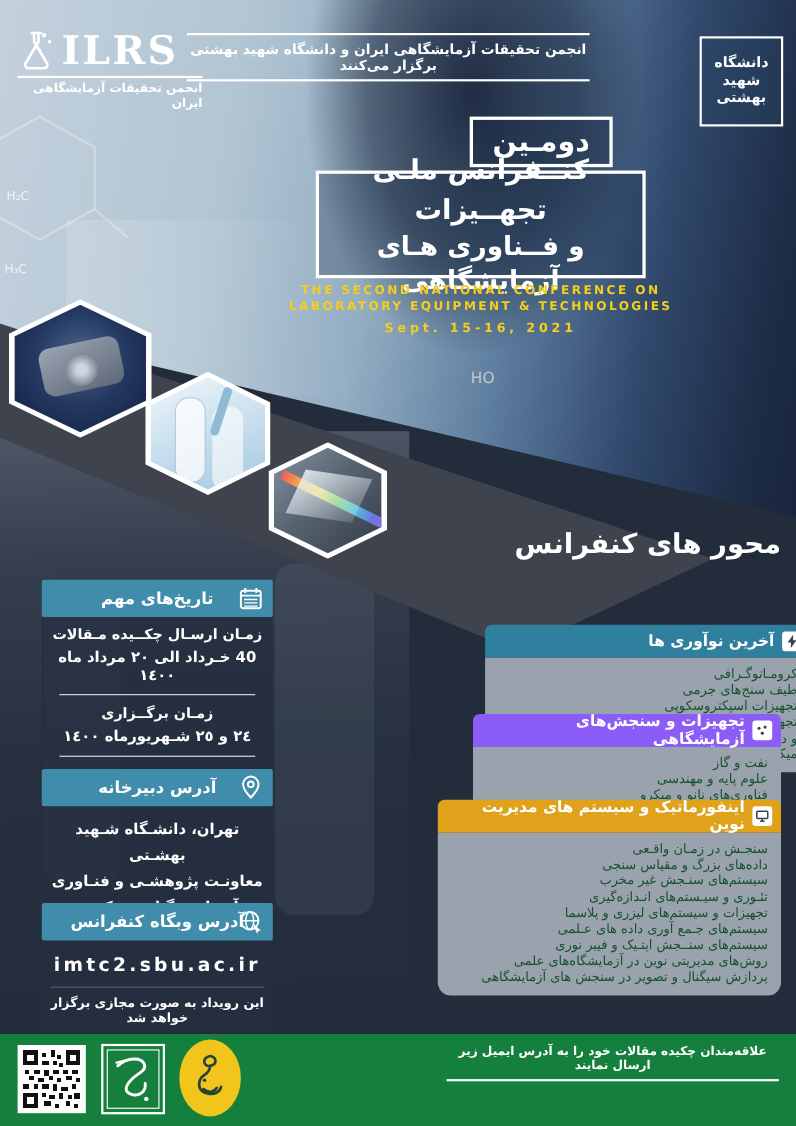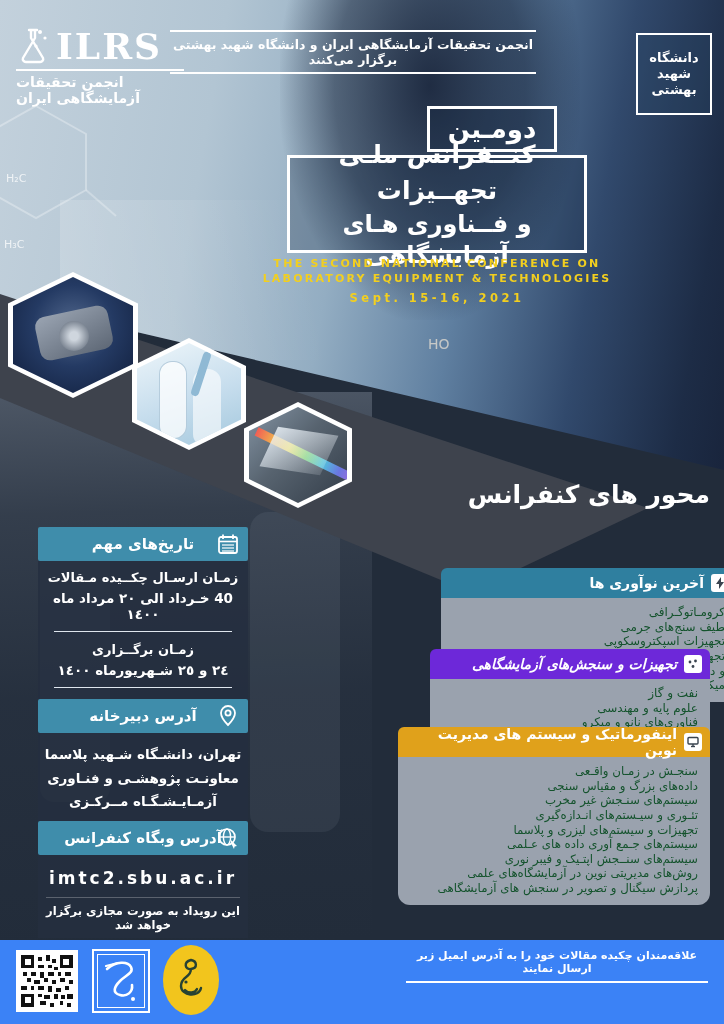--- a/index.html
+++ b/index.html
@@ -61,21 +61,21 @@
   .hex3 .hex-in::before{content:"";position:absolute;left:2px;top:44px;width:110px;height:9px;
     background:linear-gradient(90deg,#ff5a4e,#ffb347,#ffe84d,#7ddf6a,#54cfe8,#6f7bf0,#b26fe8);
     transform:rotate(26deg);opacity:.9;}
   .hex3 .hex-in::after{content:"";position:absolute;left:18px;top:24px;width:64px;height:40px;
     background:linear-gradient(135deg,rgba(235,242,248,.85),rgba(235,242,248,.15));transform:skewX(-18deg) rotate(8deg);}
   
   .ilrs{position:absolute;left:16px;top:26px;width:168px;color:#fff;}
   .ilrs-row{display:flex;align-items:center;gap:6px;}
   .ilrs-name{font-family:"DejaVu Serif",serif;font-size:36px;font-weight:bold;letter-spacing:2px;line-height:1;}
   .ilrs-rule{border-top:2px solid #fff;margin:3px 0 3px 0;}
-  .ilrs-sub{font-size:14px;text-align:left;direction:rtl;font-weight:bold;}
+  .ilrs-sub{font-size:11px;text-align:right;direction:rtl;font-weight:bold;}
   .banner{position:absolute;left:170px;top:30px;width:366px;text-align:center;color:#fff;direction:rtl;}
   .banner-text{border-top:2px solid #fff;border-bottom:2px solid #fff;padding:5px 2px;font-size:12.5px;font-weight:bold;}
   .sbu{position:absolute;right:12px;top:33px;width:76px;height:82px;border:2px solid #fff;box-sizing:border-box;
     background:rgba(40,70,100,.30);display:flex;flex-direction:column;align-items:center;justify-content:center;
     color:#fff;font-weight:bold;line-height:1.25;font-size:13px;direction:rtl;text-align:center;}
   .sbu span{display:block;}
   
   .t-ordinal{position:absolute;left:427px;top:106px;width:130px;height:46px;border:3px solid #fff;box-sizing:border-box;
     background:rgba(18,35,62,.28);display:flex;align-items:center;justify-content:center;
     color:#fff;font-size:26px;font-weight:bold;direction:rtl;}
@@ -105,29 +105,29 @@
   
   .topics-heading{position:absolute;left:430px;top:480px;width:280px;text-align:right;direction:rtl;
     color:#fff;font-size:25px;font-weight:bold;}
   .group{position:absolute;}
   .g1{left:441px;top:523px;width:296px;margin-top:45px;}
   .g2{left:430px;top:649px;width:280px;}
   .g3{left:398px;top:727px;width:312px;}
   .g-head{height:30px;border-radius:6px 6px 0 0;color:#fff;font-size:14px;font-weight:bold;
     display:flex;align-items:center;direction:rtl;gap:7px;padding:0 8px;box-sizing:border-box;}
   .g1 .g-head{background:#2f7f9f;}
-  .g2 .g-head{background:#6d28d9;font-style:italic;}
+  .g2 .g-head{background:#8b5cf6;}
   .g3 .g-head{background:#e0a11b;}
   .g-icon{width:18px;height:18px;background:#fff;border-radius:3px;display:flex;align-items:center;justify-content:center;flex:0 0 18px;}
   .g-body{background:#9aa2ae;border-radius:0 0 12px 12px;color:#14532d;direction:rtl;text-align:right;
     padding:7px 12px 9px;font-size:12px;font-weight:500;line-height:1.22;}
   .g3 .g-body{font-size:11.8px;line-height:1.24;}
   .t-item{white-space:nowrap;}
   
-  .footer{position:absolute;left:0;top:940px;width:724px;height:84px;background:#3b82f6;}
+  .footer{position:absolute;left:0;top:940px;width:724px;height:84px;background:#15803d;}
   .qr{position:absolute;left:16px;top:10px;width:62px;height:62px;background:#fff;padding:3px;box-sizing:border-box;}
   .logo-mono{position:absolute;left:92px;top:9px;width:58px;height:64px;border:2px solid #fff;box-sizing:border-box;
     display:flex;align-items:center;justify-content:center;}
   .logo-mono .inner{width:46px;height:52px;border:1px solid #fff;display:flex;align-items:center;justify-content:center;}
   .logo-seal{position:absolute;left:163px;top:5px;width:56px;height:70px;background:#f2c51d;border-radius:50%;
     display:flex;align-items:center;justify-content:center;}
   .footer-right{position:absolute;right:12px;top:9px;width:310px;text-align:center;color:#fff;}
   .f-note{font-size:11px;font-weight:bold;direction:rtl;}
   .f-rule{border-top:2px solid #fff;margin:6px 4px;}
   .f-email-row{display:flex;align-items:center;justify-content:center;gap:12px;margin-top:4px;}
@@ -224,21 +224,21 @@
 
   <div class="sbox b-addr">
     <div class="sbox-head">
       <span>آدرس دبیرخانه</span>
       <svg class="hicon" width="24" height="24" viewBox="0 0 24 24">
         <path d="M12 2 a7 7 0 0 1 7 7 c0 5-7 12-7 12 s-7-7-7-12 a7 7 0 0 1 7-7 z" fill="none" stroke="#fff" stroke-width="1.8"></path>
         <circle cx="12" cy="9" r="2.6" fill="none" stroke="#fff" stroke-width="1.8"></circle>
       </svg>
     </div>
     <div class="sbox-body">
-      <div>تهران، دانشـگاه شـهید پلاسما</div>
+      <div>تهران، دانشـگاه شـهید بهشـتی</div>
       <div>معاونـت پژوهشـی و فنـاوری</div>
       <div>آزمـایـشـگـاه مــرکـزی</div>
     </div>
   </div>
 
   <div class="sbox b-web">
     <div class="sbox-head">
       <span>آدرس وبگاه کنفرانس</span>
       <svg class="hicon" width="24" height="24" viewBox="0 0 24 24">
         <circle cx="11" cy="11" r="8" fill="none" stroke="#fff" stroke-width="1.7"></circle>

